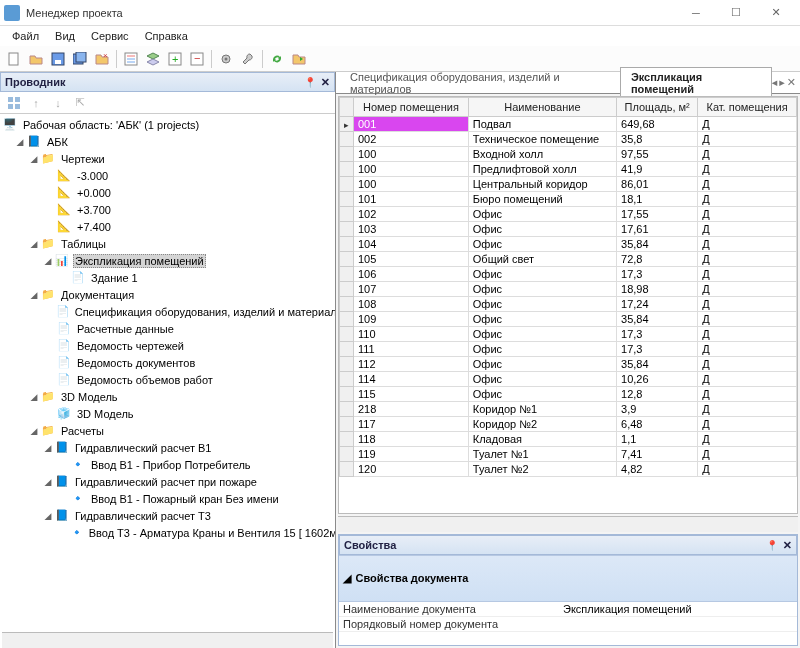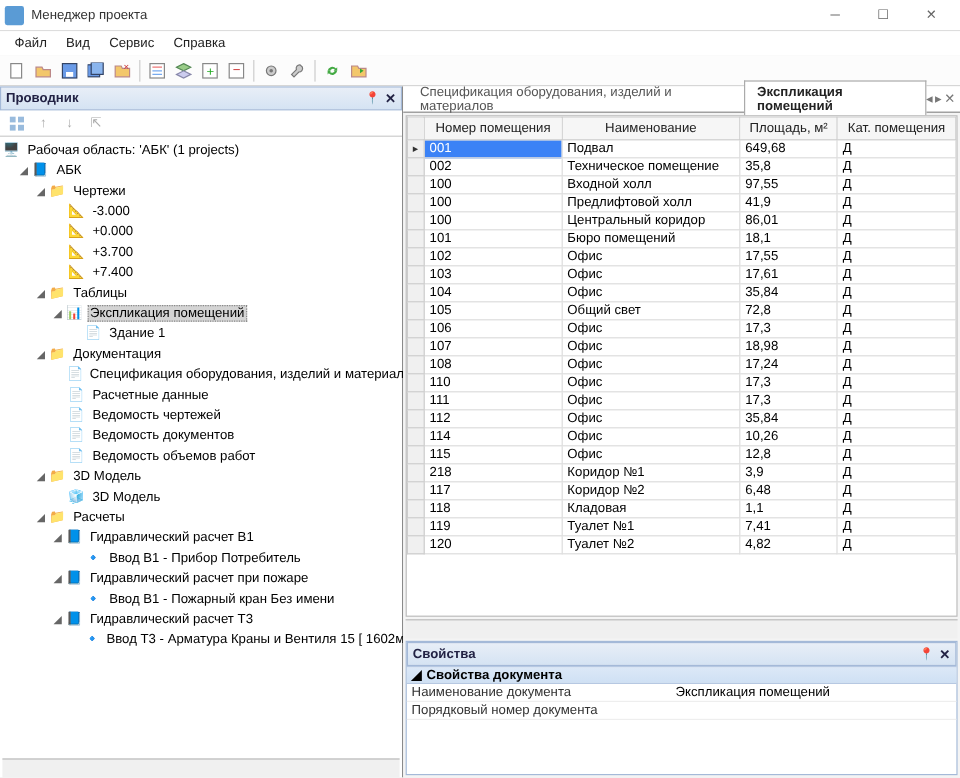--- a/index.html
+++ b/index.html
@@ -26,26 +26,26 @@
 .lbl{padding:0 2px}
 .right{flex:1;display:flex;flex-direction:column;min-width:0;background:#f4f4f4}
 .tabbar{height:22px;background:#fff;display:flex;align-items:center;border-bottom:1px solid #8a8a8a;padding:0 4px}
 .tab{padding:3px 10px;color:#555;border-right:1px solid transparent}
 .tab.active{font-weight:600;color:#222;border:1px solid #aaa;border-bottom:1px solid #fff;background:#fff;margin-bottom:-1px}
 .tabnav{margin-left:auto;display:flex;gap:2px;color:#777}
 .grid{flex:1;overflow:auto;background:#fff;margin:2px;border:1px solid #bbb;min-height:0}
 table{border-collapse:collapse;width:100%;font-size:11px}
 th{background:#f6f6f6;border:1px solid #ccc;padding:3px 4px;font-weight:400;color:#222;text-align:center;position:sticky;top:0}
 td{border:1px solid #ddd;padding:1px 4px;height:15px}
-td.selcell{background:#3b82f6;color:#fff}
+td.selcell{background:#d946ef;color:#fff}
 .rowhdr{width:14px;background:#f0f0f0;border:1px solid #ccc}
 .rowhdr.cur::before{content:"▸";color:#333;font-size:9px}
 .hscroll{height:16px;background:#f0f0f0;border-top:1px solid #bbb;margin:0 2px}
 .props{height:112px;margin:2px;background:#fff;display:flex;flex-direction:column;border:1px solid #a4b9d8}
-.pgroup{background:linear-gradient(#dce8f7,#cfe0f4);padding:0 4px;font-weight:600;border-bottom:1px solid #b6c8e2;border-top:1px solid #b6c8e2}
+.pgroup{background:linear-gradient(#dce8f7,#cfe0f4);padding:16px 4px;font-weight:600;border-bottom:1px solid #b6c8e2;border-top:1px solid #b6c8e2}
 .prow{display:flex;border-bottom:1px solid #eee;padding:1px 4px}
 .prow .pn{width:220px;color:#333}
 svg{display:block}
 </style>
 </head>
 <body>
 
 <div class="titlebar">
   <span class="ico"></span>
   <span class="t">Менеджер проекта</span>
@@ -385,20 +385,27 @@
               <td>107</td>
               <td>Офис</td>
               <td>18,98</td>
               <td>Д</td>
             </tr>
             <tr>
               <td class="rowhdr"></td>
               <td>108</td>
               <td>Офис</td>
               <td>17,24</td>
+              <td>Д</td>
+            </tr>
+            <tr>
+              <td class="rowhdr"></td>
+              <td>109</td>
+              <td>Офис</td>
+              <td>35,84</td>
               <td>Д</td>
             </tr>
             <tr>
               <td class="rowhdr"></td>
               <td>110</td>
               <td>Офис</td>
               <td>17,3</td>
               <td>Д</td>
             </tr>
             <tr>

